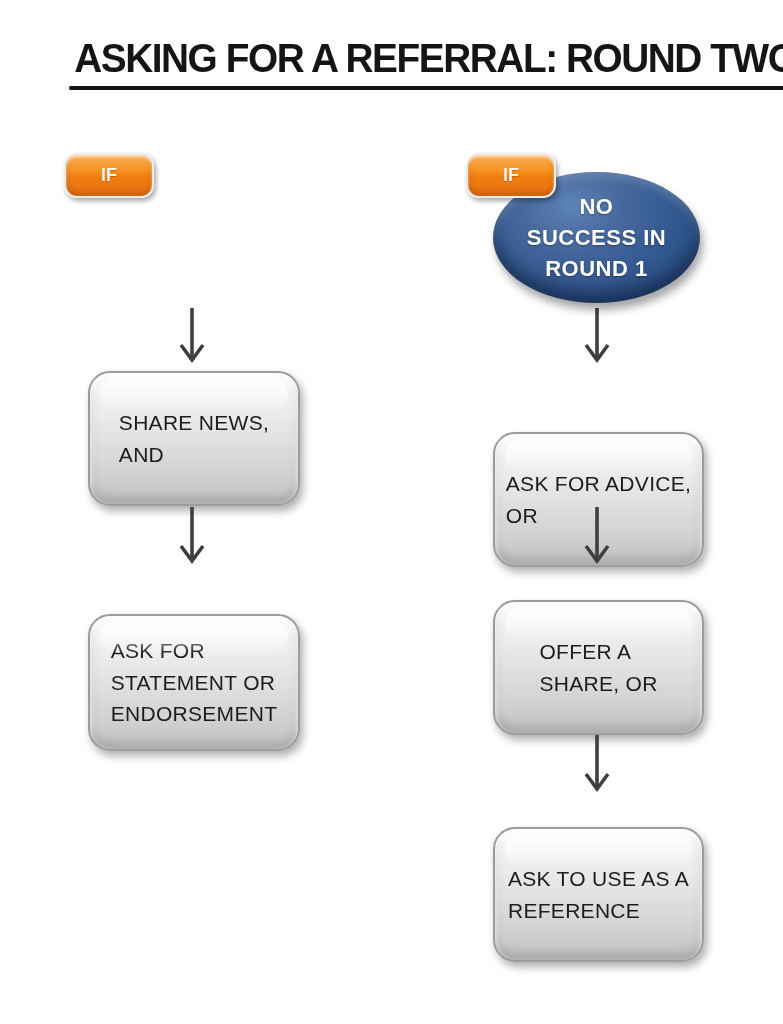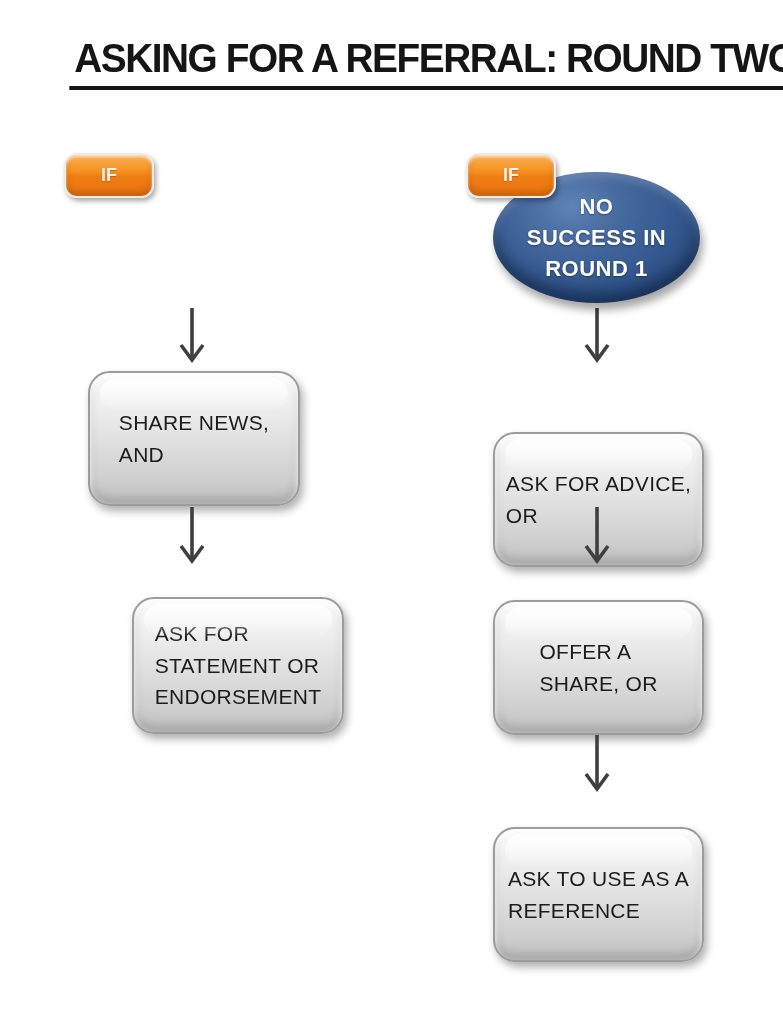--- a/index.html
+++ b/index.html
@@ -148,21 +148,21 @@
       <span class="tline">SHARE NEWS,</span>
       <span class="tline">AND</span>
     </div>
   </div>
 
   <svg class="arrow" style="left:177px; top:506px;" width="30" height="60" viewBox="0 0 30 60">
     <line x1="15" y1="1" x2="15" y2="52"></line>
     <polyline points="4,40 15,55 26,40"></polyline>
   </svg>
 
-  <div class="step-box" style="left:88px; top:597px; width:208px; height:133px;margin-left:44px;">
+  <div class="step-box" style="left:88px; top:614px; width:208px; height:133px;">
     <div>
       <span class="tline">ASK FOR</span>
       <span class="tline">STATEMENT OR</span>
       <span class="tline">ENDORSEMENT</span>
     </div>
   </div>
 
   <div class="if-badge" style="left:466px; top:153px;">
     <span>IF</span>
   </div>

